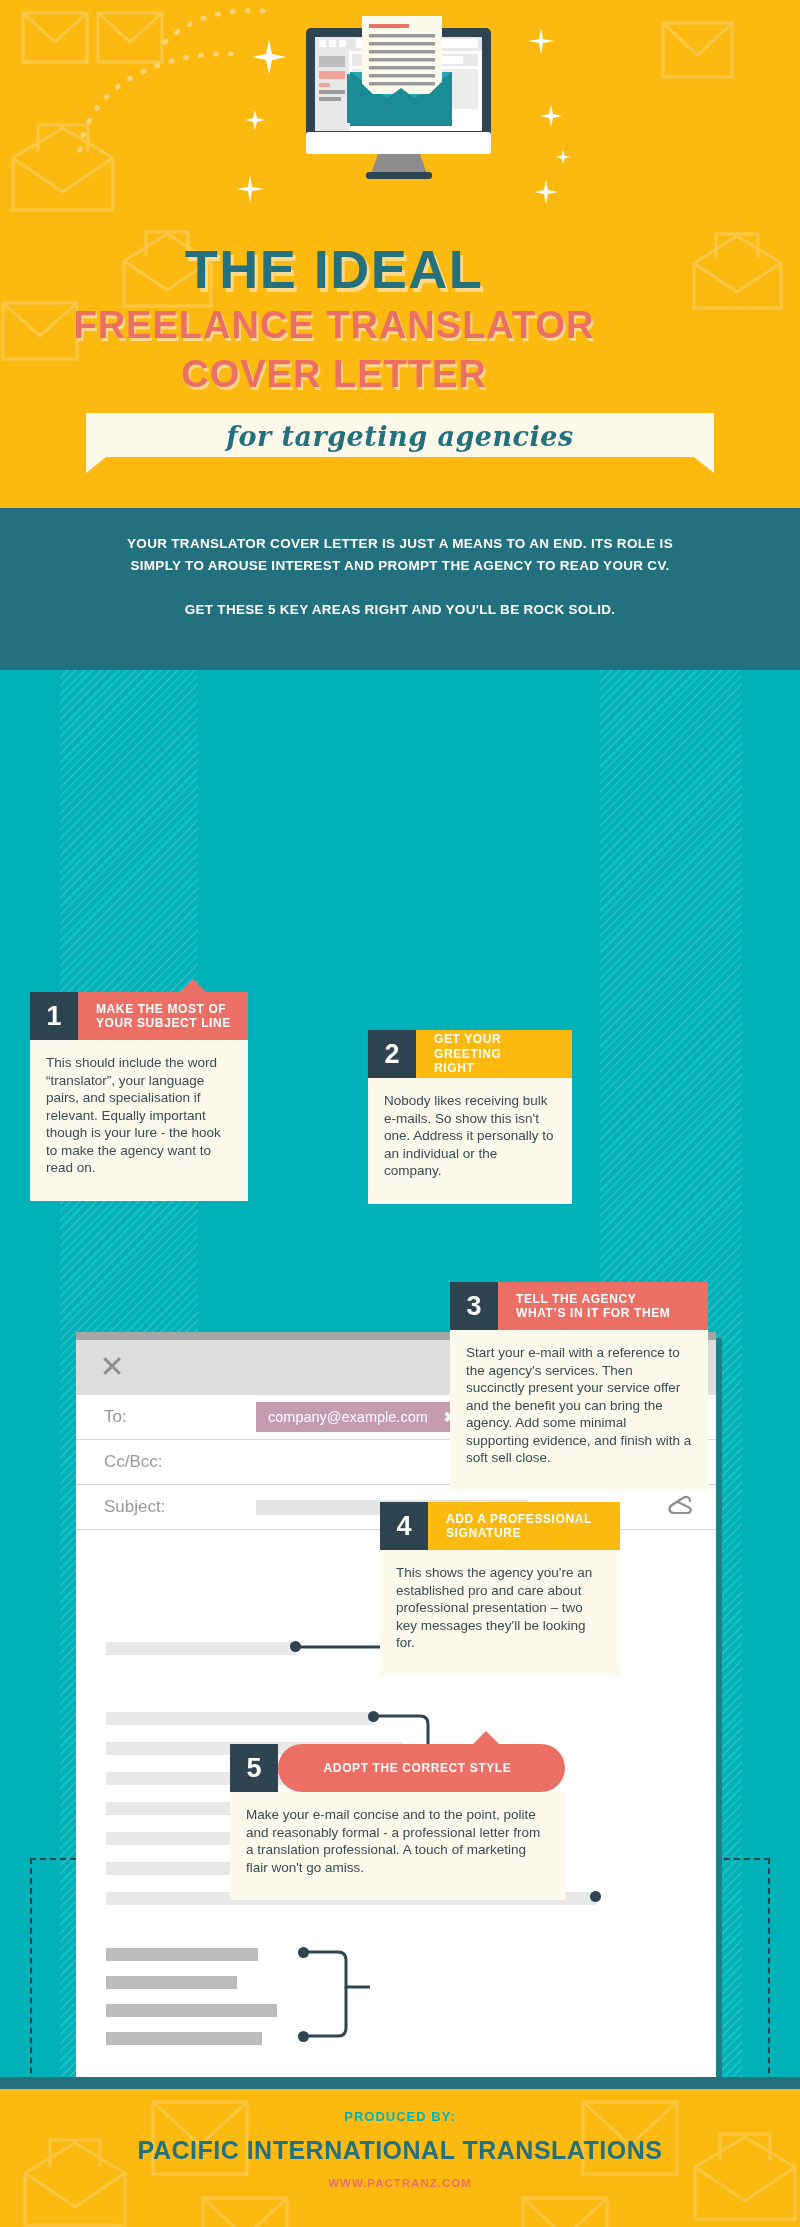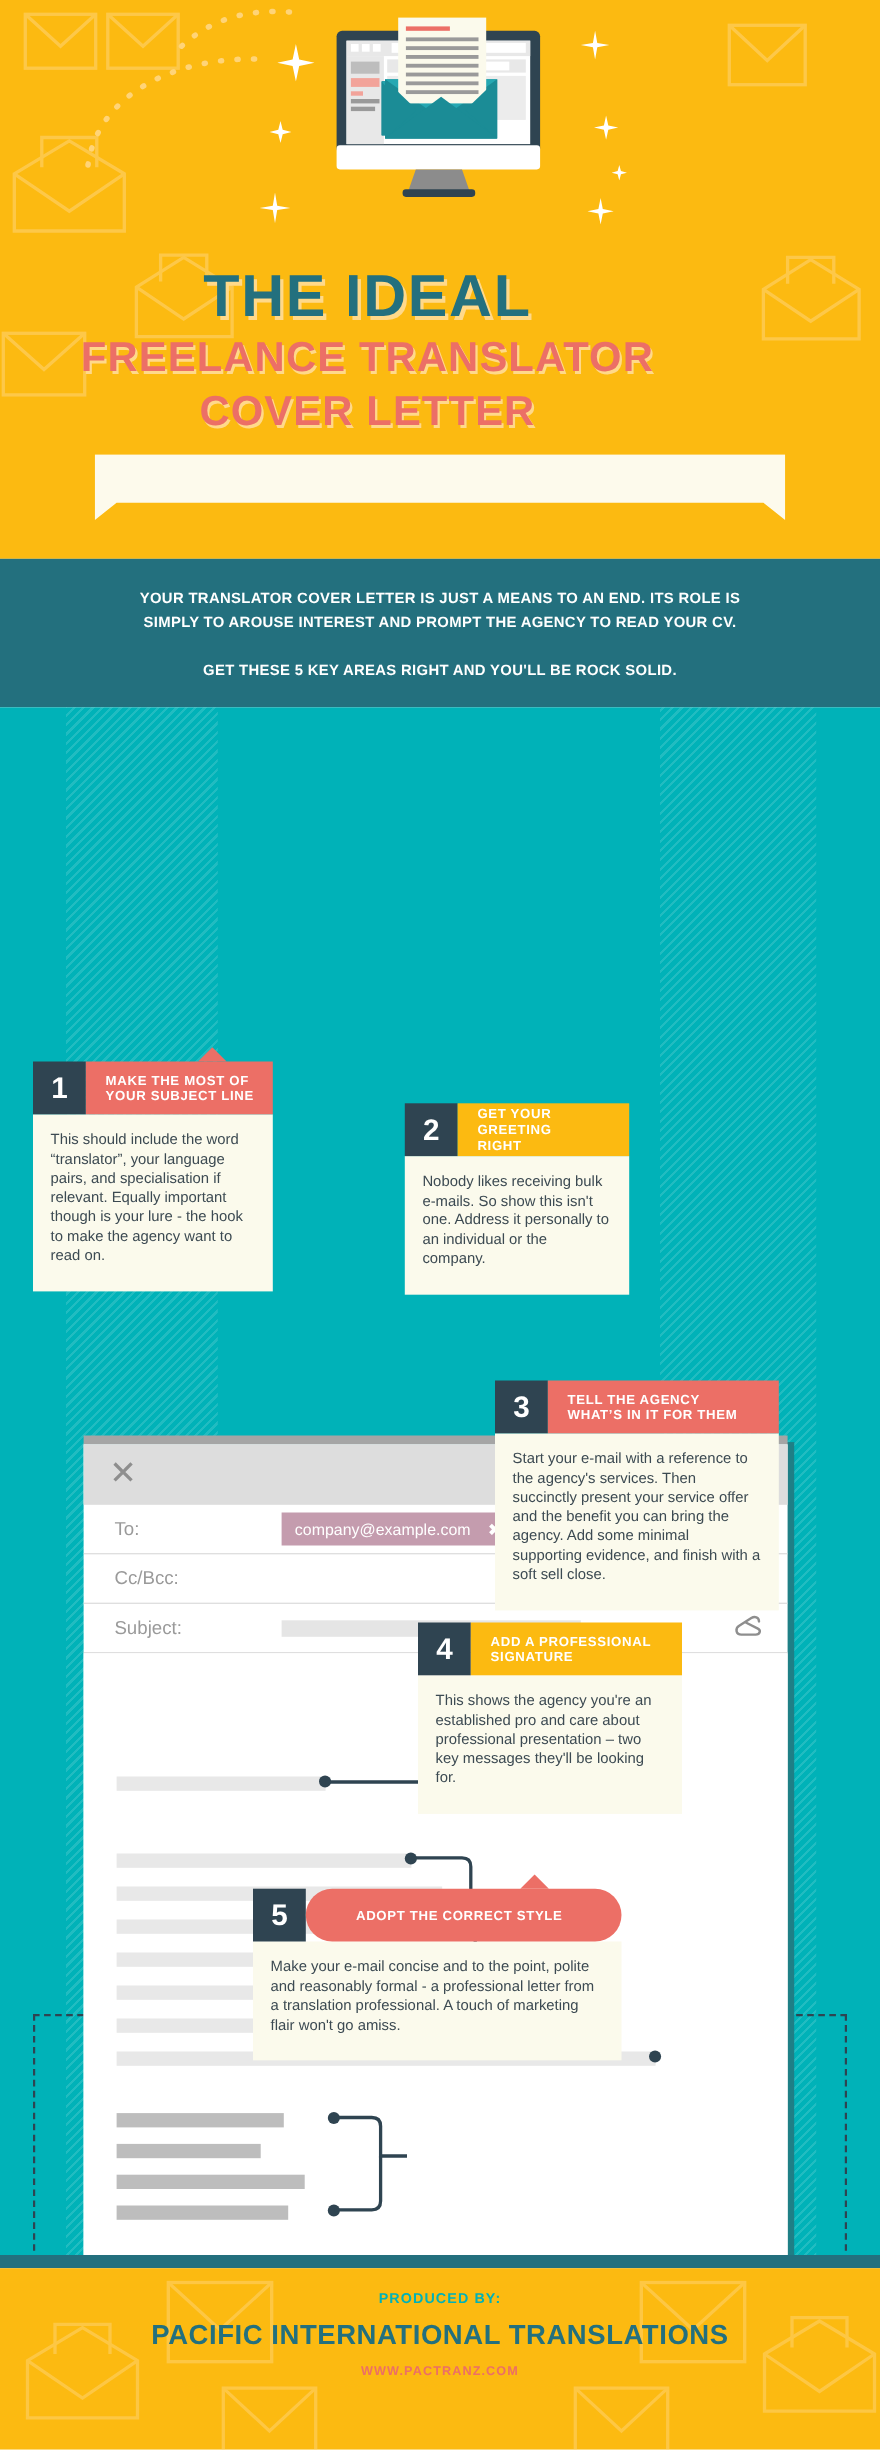--- a/index.html
+++ b/index.html
@@ -89,21 +89,21 @@
     font-weight: bold;
     font-size: 27px;
     color: #23707e;
     letter-spacing: 0.5px;
   }
 
   
   .banner {
     position: relative;
     width: 800px;
-    height: 135px;
+    height: 162px;
     background: #23707e;
     color: #ffffff;
     text-align: center;
     padding-top: 25px;
   }
   .banner-line {
     font-size: 13.5px;
     font-weight: bold;
     letter-spacing: 0.3px;
     line-height: 22px;
@@ -510,20 +510,21 @@
     </div>
 
     <div class="hero-title-wrap">
       <div class="title-main">THE IDEAL</div>
       <div class="title-sub">FREELANCE TRANSLATOR</div>
       <div class="title-sub">COVER LETTER</div>
     </div>
 
     <div class="ribbon">
       <div class="ribbon-body"></div>
+      <div class="ribbon-text">for targeting agencies</div>
     </div>
   </div>
 
   <div class="banner">
     <div class="banner-line">YOUR TRANSLATOR COVER LETTER IS JUST A MEANS TO AN END. ITS ROLE IS</div>
     <div class="banner-line">SIMPLY TO AROUSE INTEREST AND PROMPT THE AGENCY TO READ YOUR CV.</div>
     <div class="banner-line banner-line2">GET THESE 5 KEY AREAS RIGHT AND YOU'LL BE ROCK SOLID.</div>
   </div>
 
   <div class="main">

